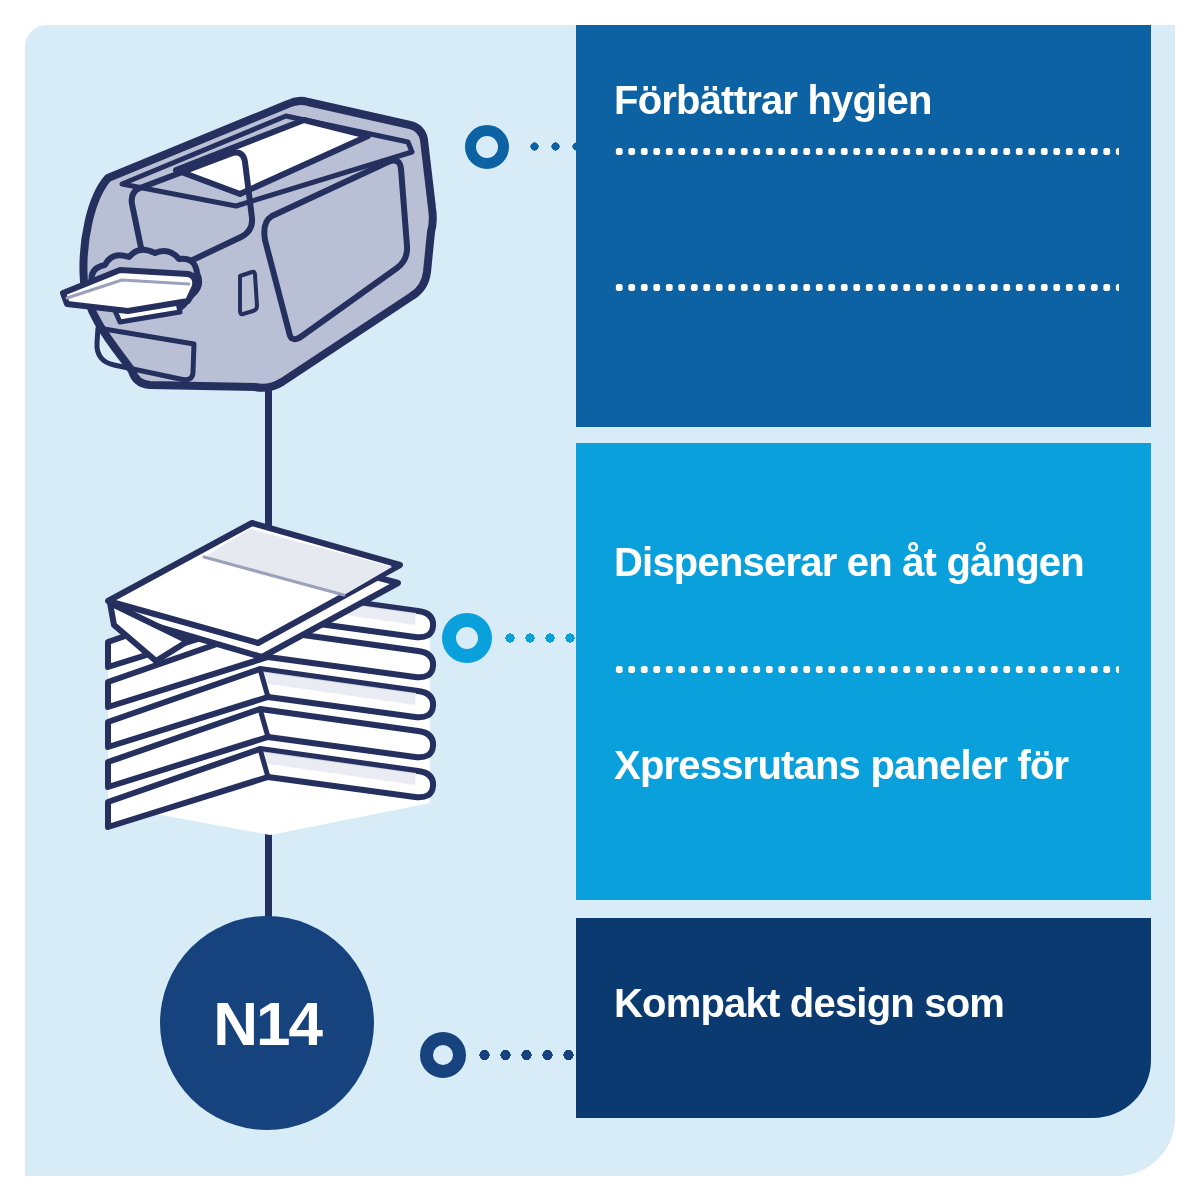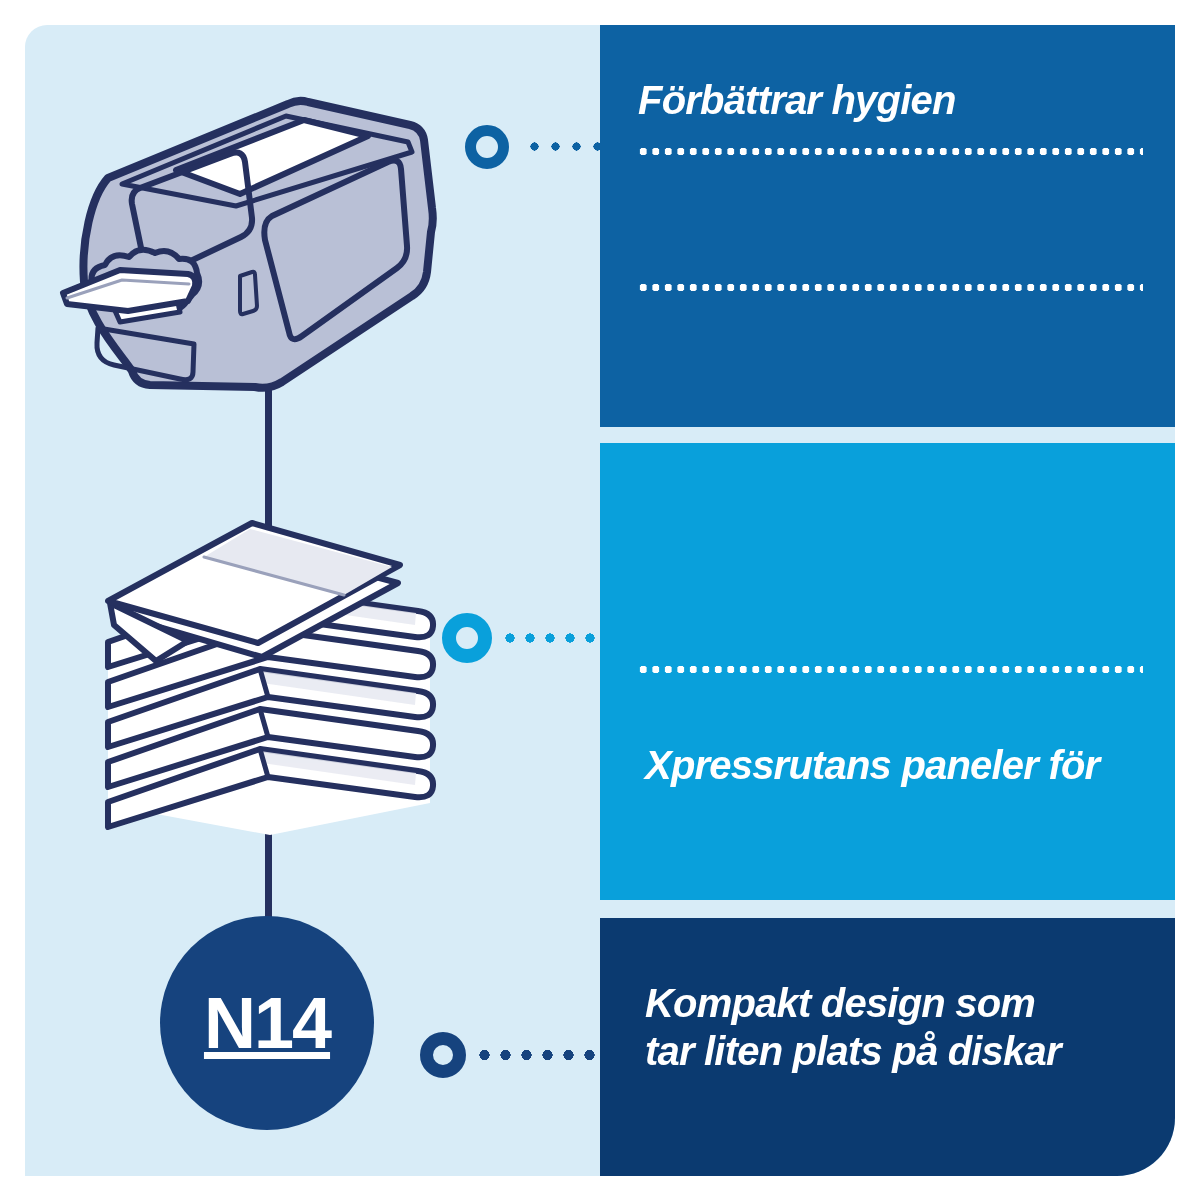--- a/index.html
+++ b/index.html
@@ -5,46 +5,46 @@
   :root{
     --page-bg:#ffffff; --area-bg:#d8ecf7; --top-panel:#0d62a3; --mid-panel:#09a0db;
     --bottom-panel:#0b3a70; --badge:#16437e; --ink:#25305f; --body:#b9c0d6;
     --shade:#e7e9f1; --white:#ffffff;
   }
   html,body{margin:0;padding:0;background:#eee;}
   .canvas{position:relative;width:1200px;height:1200px;background:var(--page-bg);
     font-family:"Liberation Sans","DejaVu Sans",sans-serif;overflow:hidden;}
   .content-bg{position:absolute;left:25px;top:25px;width:1150px;height:1151px;
     background:var(--area-bg);border-radius:22px 0 58px 0;}
-  .panel{position:absolute;left:600px;width:575px;font-style:italic;}
+  .panel{position:absolute;left:576px;width:575px;}
   .panel.top{top:25px;height:402px;background:var(--top-panel);}
   .panel.mid{top:443px;height:457px;background:var(--mid-panel);}
-  .panel.bottom{top:918px;height:258px;background:var(--bottom-panel);border-bottom-right-radius:58px;}
+  .panel.bottom{top:918px;height:200px;background:var(--bottom-panel);border-bottom-right-radius:58px;}
   .ptext{position:absolute;left:38px;color:var(--white);font-weight:700;font-size:40px;
     letter-spacing:-0.8px;white-space:nowrap;display:flex;align-items:center;height:48px;}
   .pblock{position:absolute;left:38px;color:var(--white);font-weight:700;font-size:40px;
-    letter-spacing:-0.8px;white-space:nowrap;margin-left:7px;}
+    letter-spacing:-0.8px;white-space:nowrap;}
   .dotsep{position:absolute;left:37px;width:506px;height:9px;background-repeat:repeat-x;
     background-image:radial-gradient(circle,var(--white) 0 3.6px,transparent 3.8px);
     background-size:12.5px 9px;}
   .ring{position:absolute;border-radius:50%;background:transparent;}
   .ring.r1{left:465px;top:125px;width:22px;height:22px;border:11px solid var(--top-panel);}
   .ring.r2{left:442px;top:613px;width:22px;height:22px;border:14px solid var(--mid-panel);}
   .ring.r3{left:420px;top:1032px;width:20px;height:20px;border:13px solid var(--badge);}
   .cdots{position:absolute;background-repeat:repeat-x;}
   .cdots.d1{left:524px;top:142px;width:76px;height:9px;
     background-image:radial-gradient(circle,var(--top-panel) 0 4px,transparent 4.2px);background-size:21px 9px;}
   .cdots.d2{left:500px;top:633px;width:98px;height:10px;
     background-image:radial-gradient(circle,var(--mid-panel) 0 4.5px,transparent 4.7px);background-size:20px 10px;}
   .cdots.d3{left:474px;top:1050px;width:122px;height:10px;
     background-image:radial-gradient(circle,var(--badge) 0 5px,transparent 5.2px);background-size:21px 10px;}
   .vline{position:absolute;left:265px;top:370px;width:7px;height:550px;background:var(--ink);}
   .n14{position:absolute;left:160px;top:916px;width:214px;height:214px;border-radius:50%;
     background:var(--badge);display:flex;align-items:center;justify-content:center;}
-  .n14 span{color:var(--white);font-weight:700;font-size:72px;letter-spacing:-2px;text-decoration:underline;}
+  .n14 span{color:var(--white);font-weight:700;font-size:62px;letter-spacing:-2px;}
   svg{position:absolute;overflow:visible;}
   svg *{vector-effect:none;}
 </style>
 </head>
 <body>
 
 <div class="canvas">
 
   <div class="content-bg"></div>
 
@@ -109,26 +109,26 @@
   <div class="ring r3"></div>
   <div class="cdots d3"></div>
 
   <div class="panel top">
     <div class="ptext" style="top:51px">Förbättrar hygien</div>
     <div class="dotsep" style="top:122px"></div>
     <div class="dotsep" style="top:258px"></div>
   </div>
 
   <div class="panel mid">
+    <div class="ptext" style="top:95px">Dispenserar en åt gången</div>
     <div class="dotsep" style="top:222px"></div>
     <div class="pblock" style="top:296px;line-height:52px">
       <div>Xpressrutans paneler för</div>
     </div>
   </div>
 
   <div class="panel bottom">
     <div class="pblock" style="top:61px;line-height:48px">
       <div>Kompakt design som</div>
-      <div>tar liten plats på diskar</div>
     </div>
   </div>
 
 </div>
 
 </body></html>

